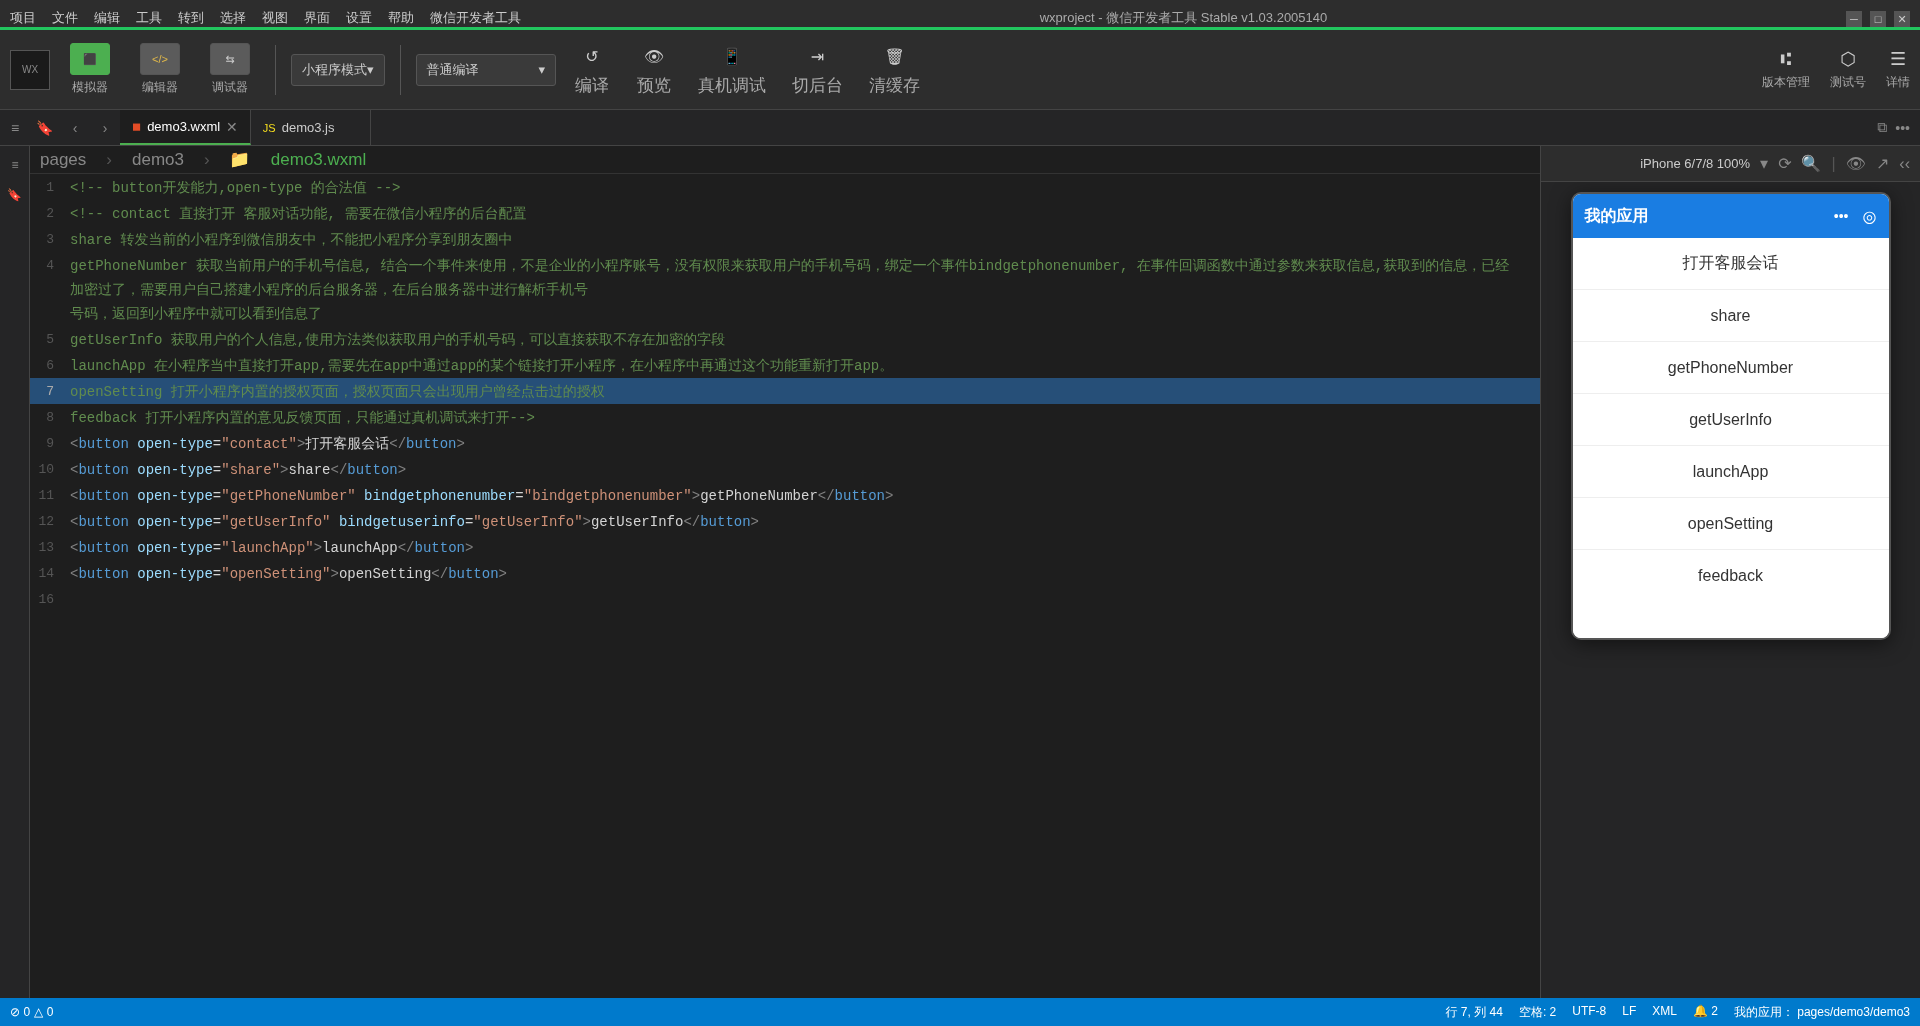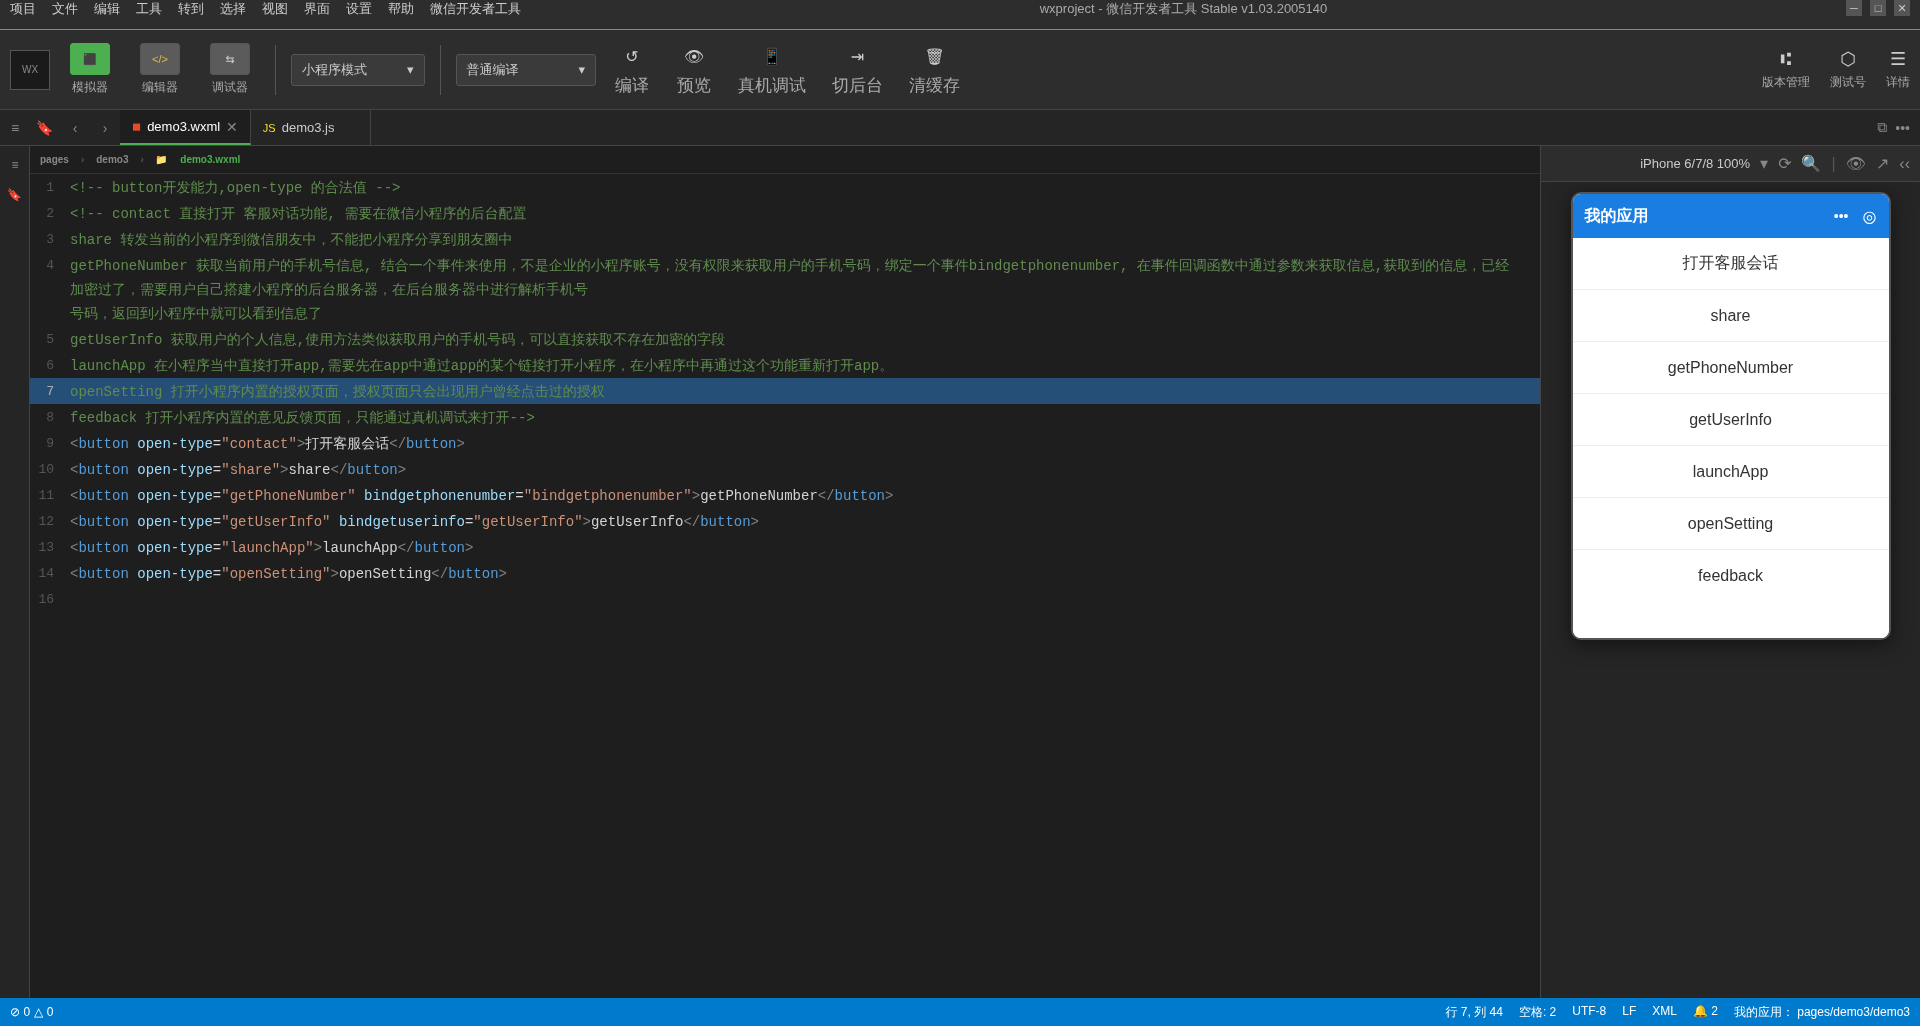--- a/index.html
+++ b/index.html
@@ -3,26 +3,26 @@
   <meta charset="utf-8">
   <style>
     * { margin: 0; padding: 0; box-sizing: border-box; }
     body { width: 1920px; height: 1026px; background: #1e1e1e; font-family: 'Microsoft YaHei', sans-serif; overflow: hidden; display: flex; flex-direction: column; }
 
     
     .menu-bar {
       height: 30px;
       background: #2d2d2d;
       display: flex;
-      align-items: flex-start;
+      align-items: flex-end;
       padding: 0 10px;
       gap: 16px;
       font-size: 13px;
       color: #ccc;
-      border-bottom: 1px solid #22c55e;
+      border-bottom: 3px solid #22c55e;
     }
     .menu-bar span { cursor: pointer; }
     .app-title {
       flex: 1;
       text-align: center;
       color: #aaa;
       font-size: 13px;
     }
     .window-controls { display: flex; gap: 8px; align-items: center; }
     .win-btn { width: 16px; height: 16px; background: #555; border: none; cursor: pointer; font-size: 11px; color: #ccc; display: flex; align-items: center; justify-content: center; }
@@ -81,21 +81,21 @@
       width: 1px; height: 50px;
       background: #555;
       margin: 0 5px;
     }
     .mode-selector {
       height: 32px;
       background: #3a3a3a;
       border: 1px solid #555;
       color: #ccc;
       padding: 0 10px;
-      display: flex; align-items: center; gap: 40px;
+      display: flex; align-items: center; 
       font-size: 13px;
       cursor: pointer;
       border-radius: 3px;
     }
     .compile-selector {
       height: 32px;
       background: #3a3a3a;
       border: 1px solid #555;
       color: #ccc;
       padding: 0 10px;
@@ -183,25 +183,24 @@
       display: flex;
       flex-direction: column;
       overflow: hidden;
     }
     .breadcrumb-bar {
       height: 28px;
       background: #1e1e1e;
       display: flex;
       align-items: center;
       padding: 0 10px;
-      font-size: 10px;
+      font-size: 17px;
       color: #888;
       border-bottom: 1px solid #333;
-      gap: 12px;
-      font-weight: bold;
+      gap: 20px;
     }
     .breadcrumb-sep { color: #555; }
     .breadcrumb-file { color: #4CAF50; }
 
     
     .code-editor {
       flex: 1;
       background: #1e1e1e;
       overflow-y: auto;
       font-family: 'Consolas', 'Courier New', monospace;

